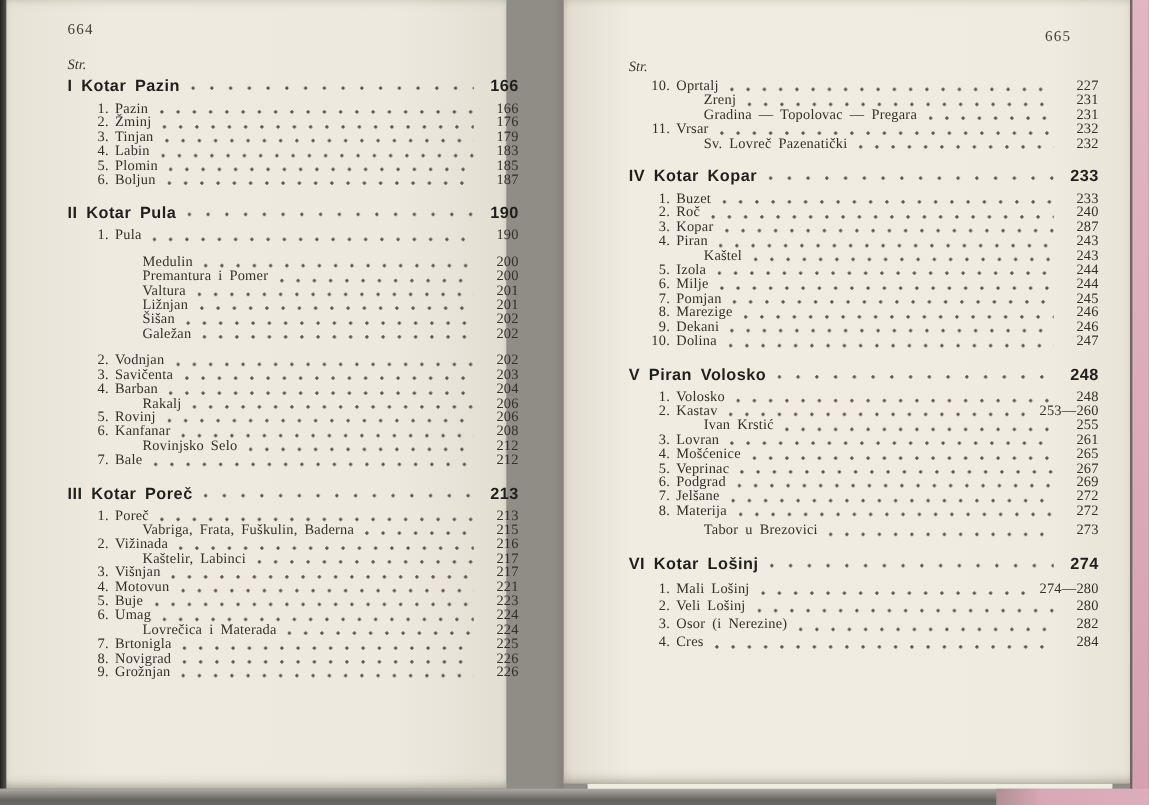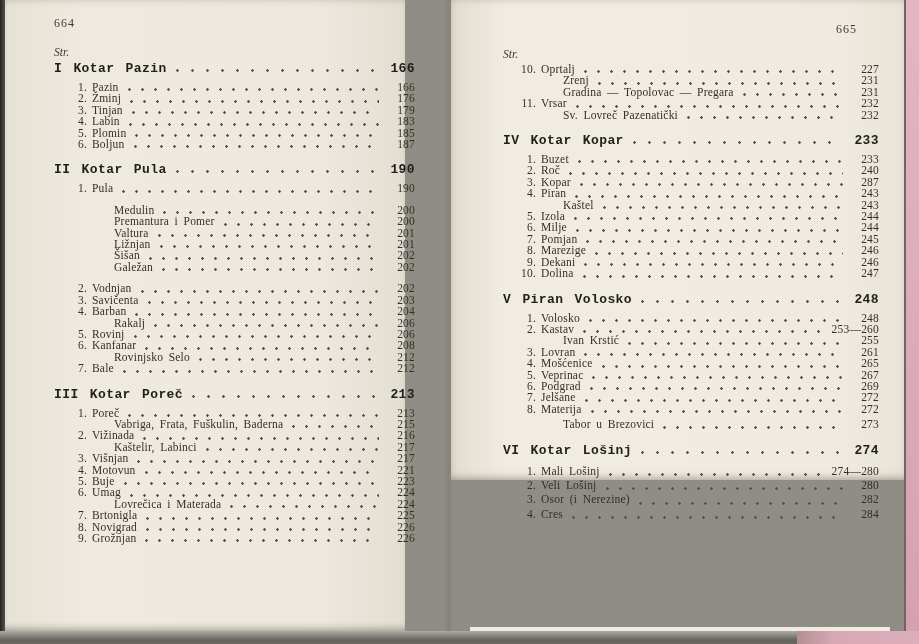--- a/index.html
+++ b/index.html
@@ -16,41 +16,41 @@
   .cover-pink-bottom{position:absolute;right:0;bottom:0;width:122px;height:13px;background:linear-gradient(to right,#b08f92,#d8a8b6 30%,#dcadbb);}
   .cover-edge-dark{position:absolute;right:13px;top:0;width:2px;height:633px;background:#766361;}
   
   .page{position:absolute;top:0;}
   .page-left{
     left:5px;width:400px;height:631px;
     background:linear-gradient(to right,#e7e2d6,#efeadf 20%,#eee9de 78%,#e3ded2);
     box-shadow:inset 0 -7px 9px -6px rgba(70,64,52,.55), inset 0 5px 7px -5px rgba(120,112,96,.35);
   }
   .page-right{
-    left:451px;width:453px;height:480px;
+    left:451px;width:453px;height:627px;
     background:linear-gradient(to right,#e2ddd1,#f1ece1 12%,#f0ebe0 86%,#e8e3d7);
     box-shadow:inset 0 -7px 9px -6px rgba(70,64,52,.5), inset 0 5px 7px -5px rgba(120,112,96,.3);
   }
   .paper-under-right{position:absolute;left:470px;top:627px;width:420px;height:6px;background:#efece2;box-shadow:0 2px 2px rgba(60,55,45,.4);}
   .gutter-shadow{position:absolute;left:443px;top:0;width:16px;height:631px;
     background:linear-gradient(to right,rgba(95,88,75,0),rgba(95,88,75,.20) 42%,rgba(150,142,126,.10) 58%,rgba(95,88,75,0));}
   
   .folio{position:absolute;top:16px;font-size:12px;letter-spacing:1px;color:#3d3a33;}
   .page-left .folio{left:49px;}
   .page-right .folio{right:47px;top:22px;}
   .content{position:absolute;}
   .page-left .content{left:49px;top:46px;width:361px;}
   .page-right .content{left:52px;top:48px;width:376px;}
   .str-row{text-align:left;font-style:italic;font-size:11.5px;color:#3a372f;margin-bottom:4px;}
   
   .section{margin-top:13px;}
   .section:first-child{margin-top:0;}
   .row{display:flex;align-items:baseline;line-height:11.4px;font-size:11.5px;color:#33302a;letter-spacing:.2px;word-spacing:2.5px;}
   .section.loose .row.entry{line-height:14.4px;}
-  .row.heading{font-family:Liberation Mono, monospace;font-weight:bold;font-size:13px;color:#201f1b;letter-spacing:.4px;word-spacing:3px;line-height:13px;margin-bottom:7px;}
+  .row.heading{font-family:Liberation Sans, sans-serif;font-weight:bold;font-size:13px;color:#201f1b;letter-spacing:.4px;word-spacing:3px;line-height:13px;margin-bottom:7px;}
   .row.gap1{margin-top:4px;}
   .row.gap2{margin-top:10px;}
   .num{display:inline-block;width:38px;min-width:38px;text-align:right;padding-right:5px;box-sizing:border-box;}
   .entry.indent .label{margin-left:22px;}
   .label{white-space:nowrap;}
   .leader{flex:1;min-width:12px;height:3px;align-self:flex-end;margin:0 6px 2px 9px;
     background-image:radial-gradient(circle at 1.5px 1.5px,#59534a 1.05px,rgba(0,0,0,0) 1.5px);
     background-size:13px 3px;background-repeat:repeat-x;background-position:0 0;}
   .heading .leader{background-size:15px 3px;margin-bottom:3px;}
   .page-num{min-width:30px;text-align:right;white-space:nowrap;}

